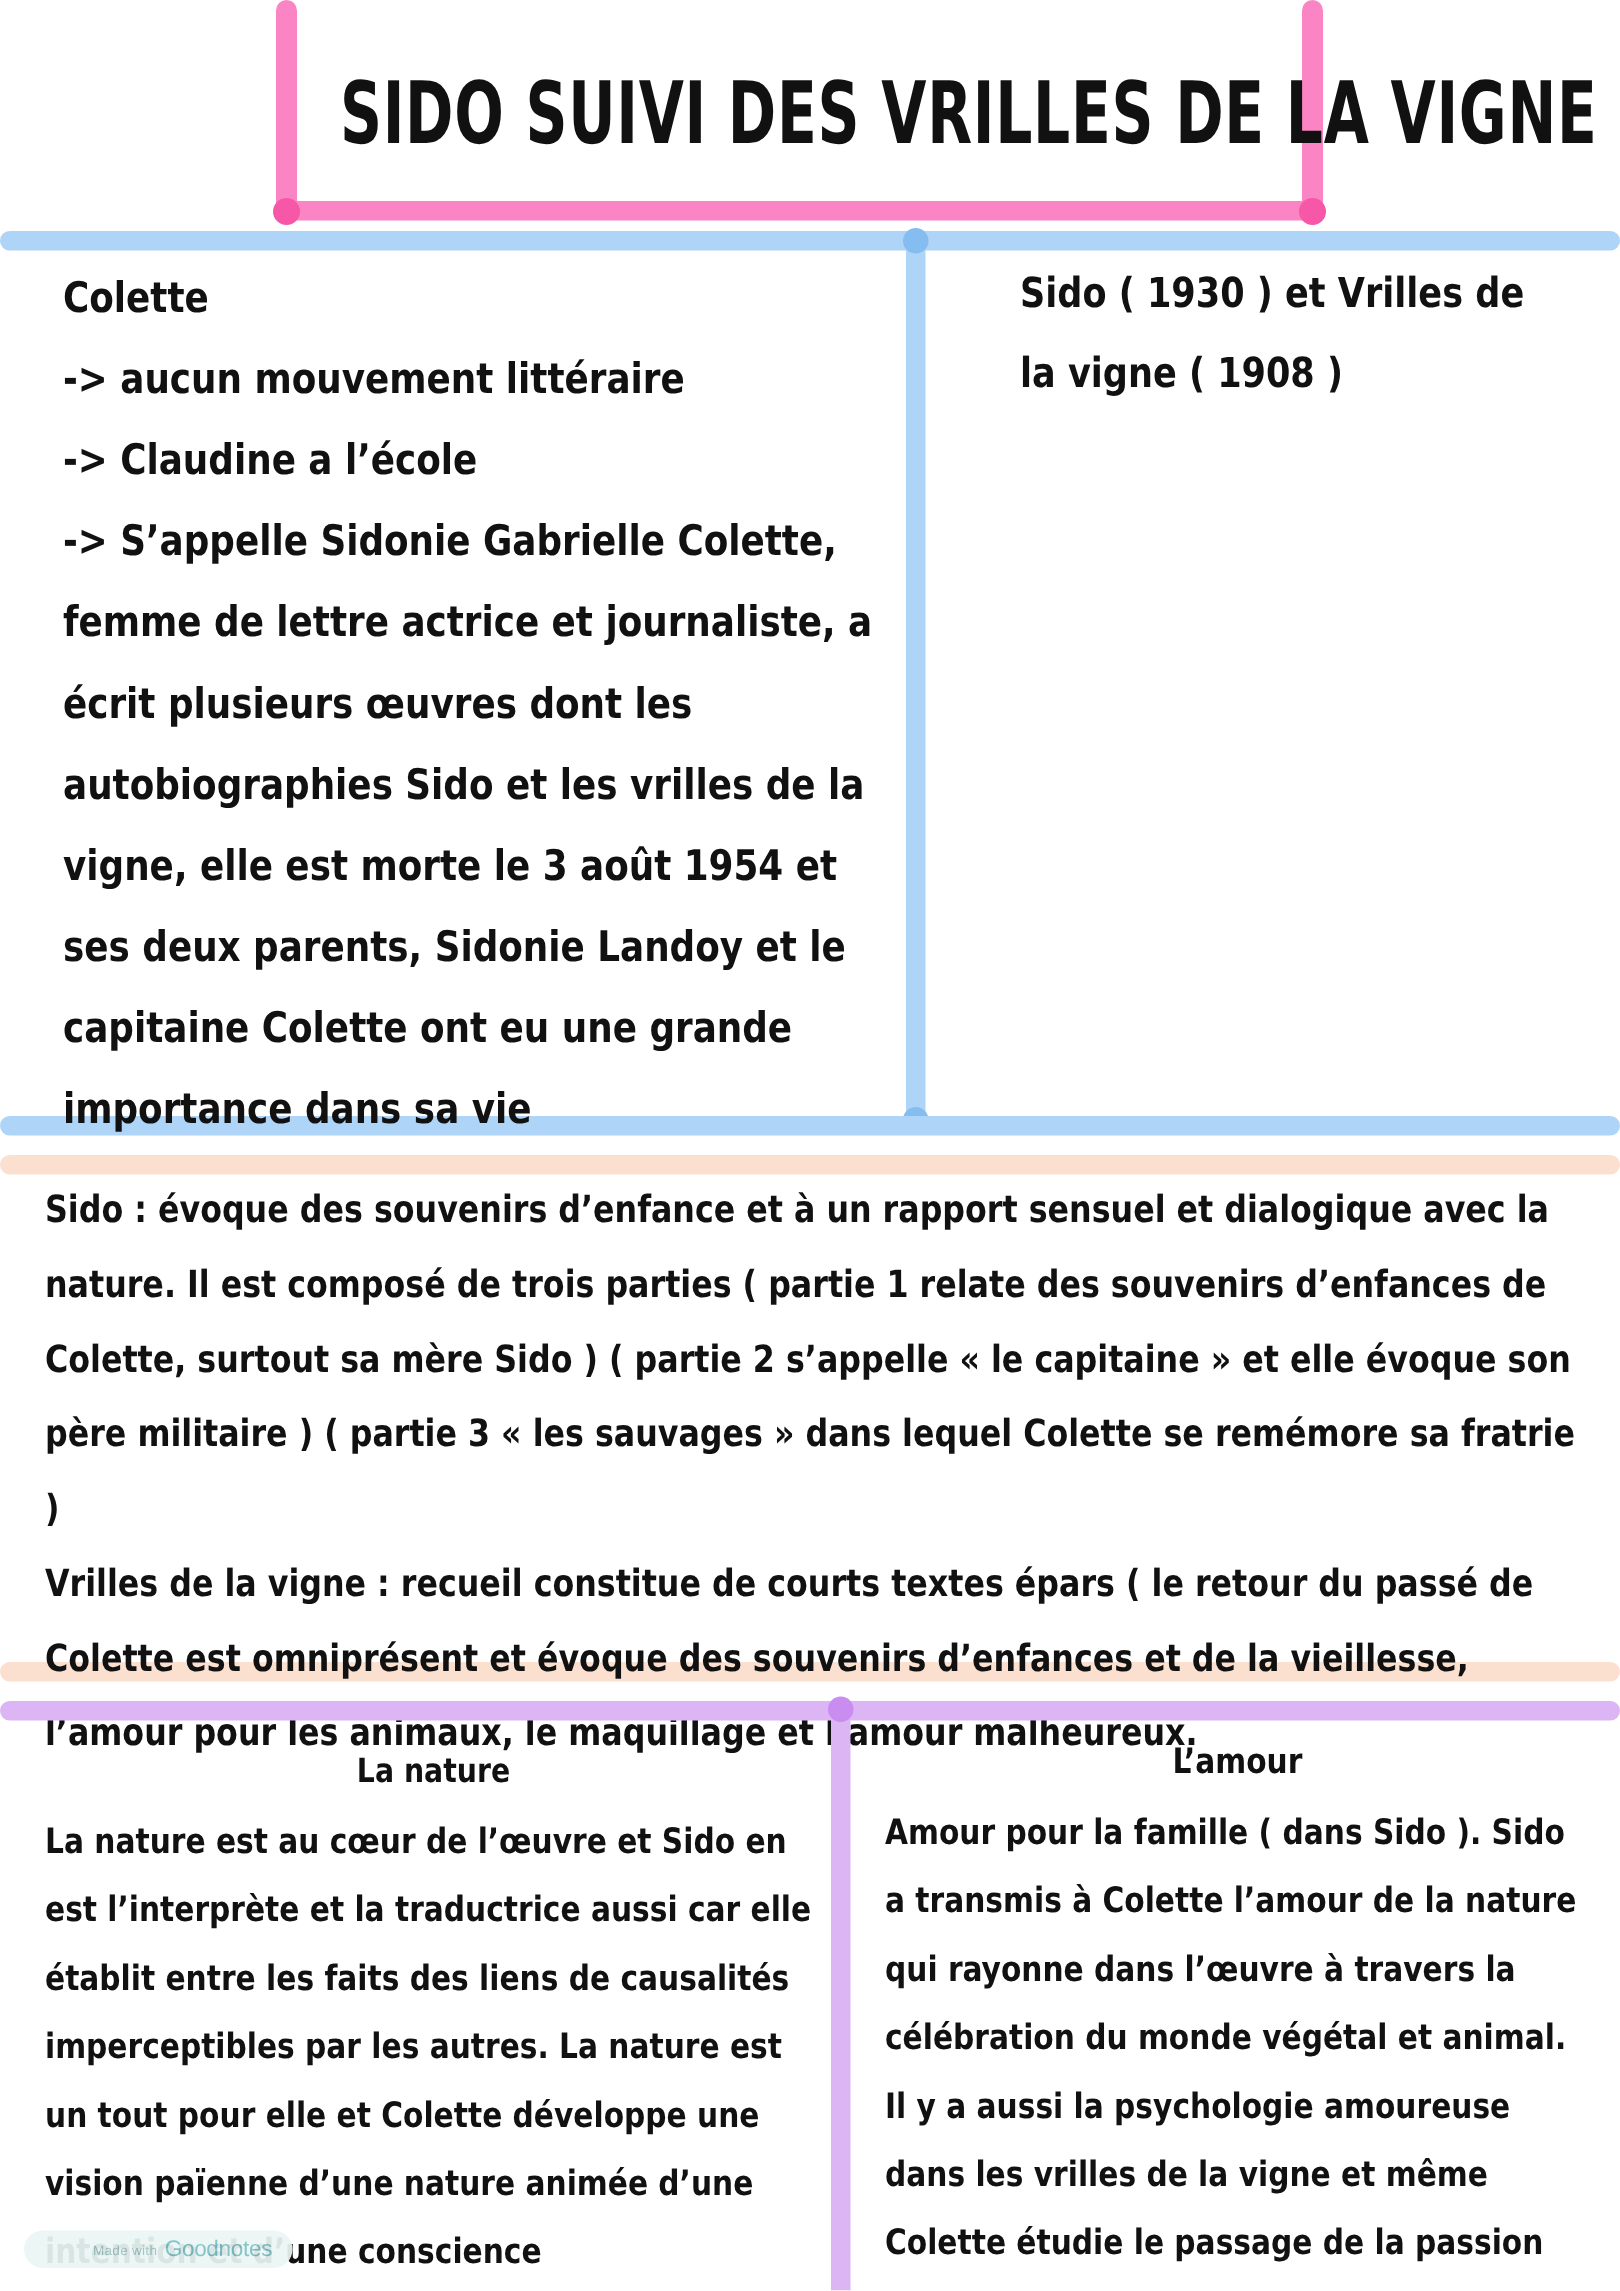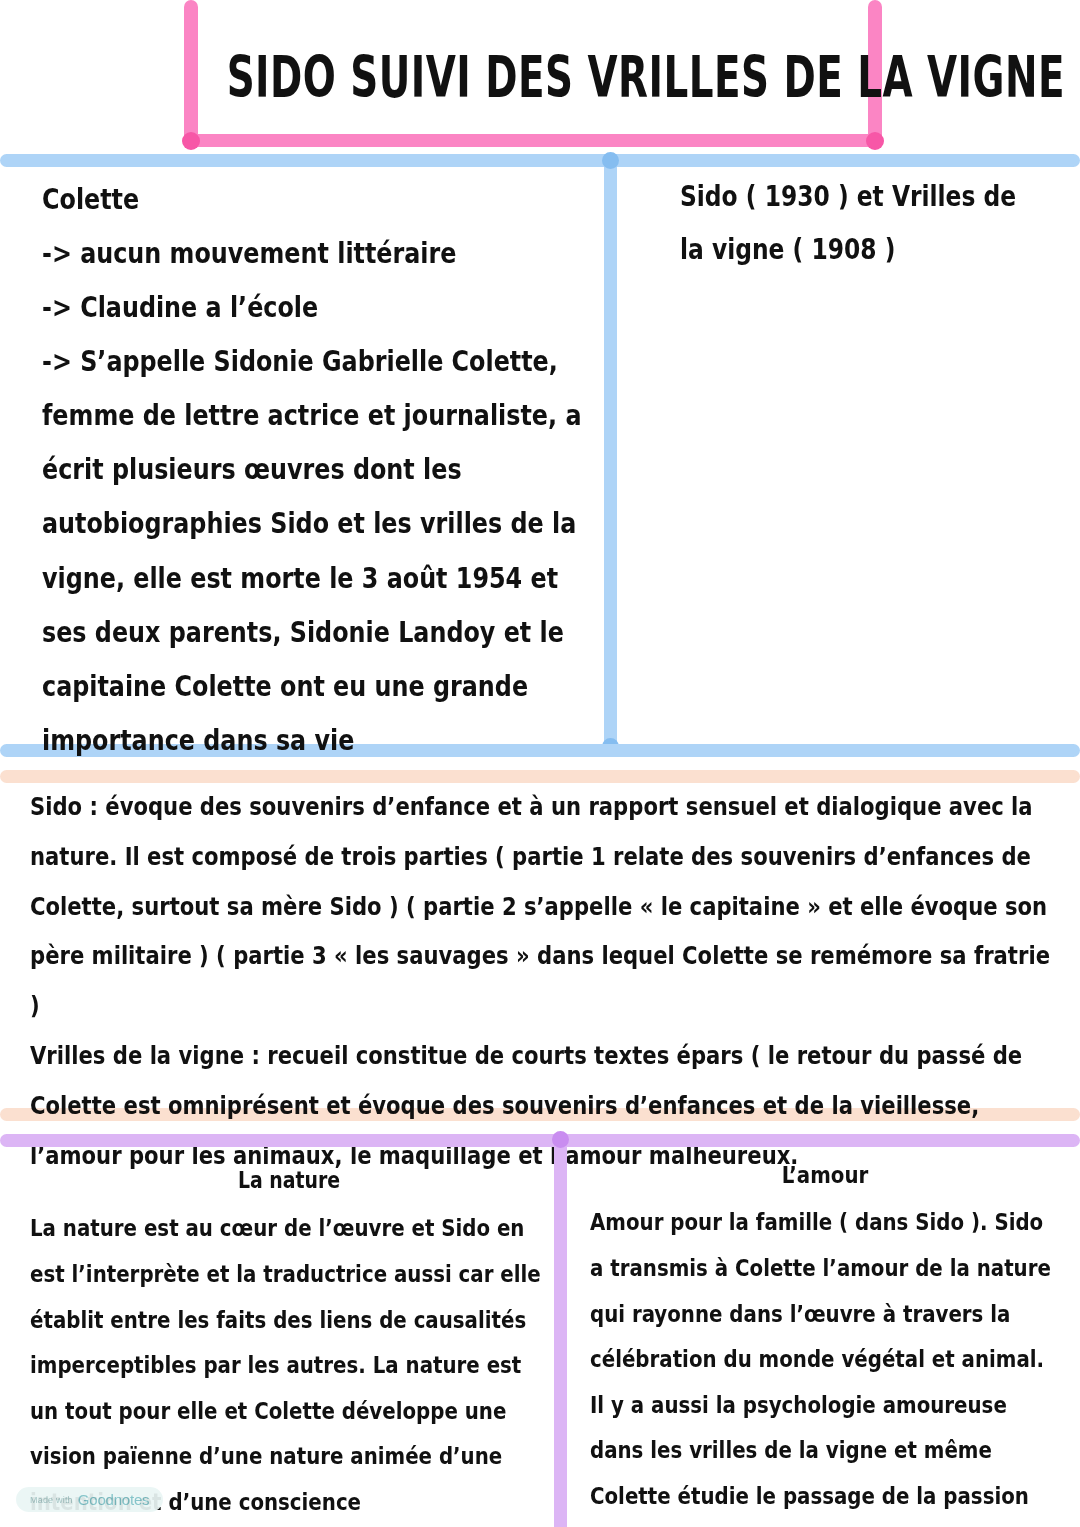--- a/index.html
+++ b/index.html
@@ -188,20 +188,21 @@
     gap: 5px;
     background: #eaf6f5;
     border-radius: 13px;
     opacity: 0.92;
   }
   .gn-made {
     font-family: "Liberation Sans", sans-serif;
     font-size: 9px;
     color: #9fc3c2;
     letter-spacing: 0.2px;
+    margin-left: 32px;
   }
   .gn-brand {
     font-family: "Liberation Sans", sans-serif;
     font-size: 15px;
     color: #7cc0c6;
     letter-spacing: -0.2px;
   }
 </style>
 </head>
 <body>

